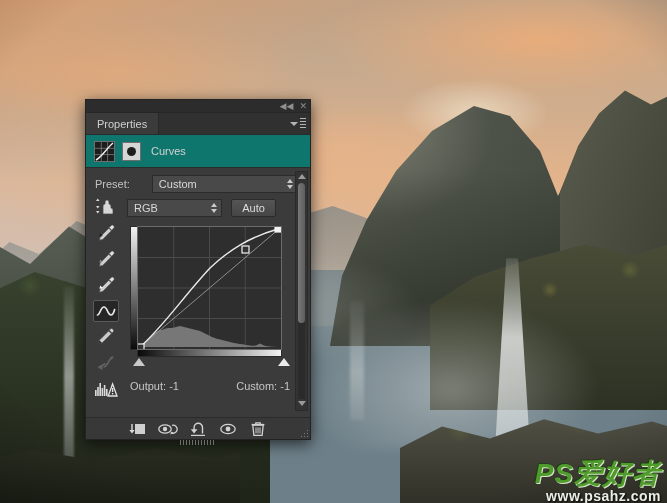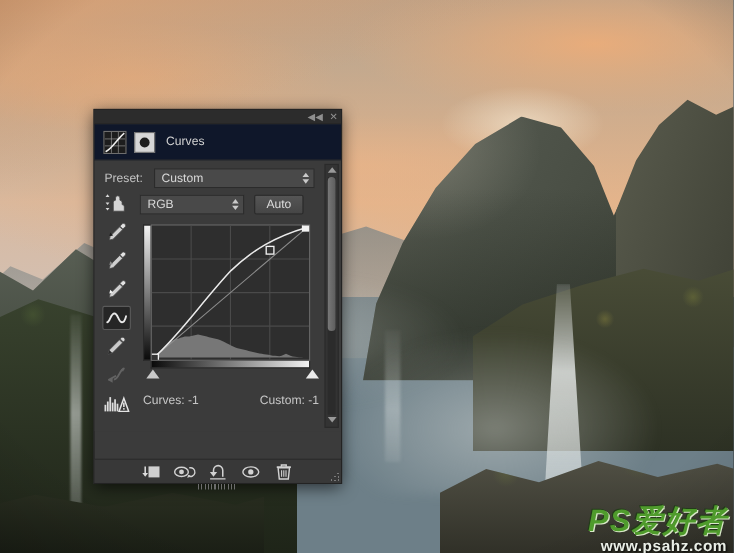--- a/index.html
+++ b/index.html
@@ -200,21 +200,21 @@
     width: 0; height: 0; margin-right: 2px;
     border-left: 4px solid transparent; border-right: 4px solid transparent;
     border-top: 4px solid #b4b4b4;
   }
 
   
   .adj-header {
     height: 33px; display: flex; align-items: center;
     padding-left: 8px; gap: 7px;
     border-bottom: 1px solid #2c2c2c;
-    background: #0f172a;
+    background: #0f766e;
   }
   .adj-thumb {
     width: 21px; height: 21px; background: #1d1d1d;
     border: 1px solid #6e6e6e; position: relative; overflow: hidden;
   }
   .mask-thumb {
     width: 19px; height: 19px; background: #d6d6d6;
     border: 1px solid #6e6e6e;
     display: flex; align-items: center; justify-content: center;
   }
@@ -223,21 +223,21 @@
 
   
   .panel-body {
     position: relative; height: 246px;
     background: #3b3b3b;
     padding: 7px 0 0 0;
   }
 
   
   .preset-row {
-    display: flex; align-items: center; gap: 10px;
+    display: flex; align-items: center; gap: 22px;
     padding-left: 9px; margin-bottom: 6px;
   }
   .preset-label { font-size: 11px; color: #c2c2c2; }
   .combo {
     background: #494949; border: 1px solid #2b2b2b;
     height: 18px; display: flex; align-items: center;
     color: #d8d8d8; font-size: 11px;
     padding-left: 6px; position: relative; cursor: pointer;
   }
   .combo .spin {
@@ -394,20 +394,32 @@
   <div class="wm-bot">www.psahz.com</div>
 </div>
 
 <div id="panel">
 
   <div class="titlebar">
     <span class="tb-btn">◀◀</span>
     <span class="tb-btn">✕</span>
   </div>
 
+  <div class="tabstrip">
+    <div class="tab">Properties</div>
+    <div class="panel-menu">
+      <span class="pm-tri"></span>
+      <span class="pm-lines">
+          <i></i>
+          <i></i>
+          <i></i>
+          <i></i>
+        </span>
+    </div>
+  </div>
 
   <div class="adj-header">
     <div class="adj-thumb">
       <svg width="19" height="19" viewBox="0 0 19 19">
         <rect x="0" y="0" width="19" height="19" fill="#1d1d1d"></rect>
         <g stroke="#9a9a9a" stroke-width="0.6">
           <line x1="6.3" y1="0" x2="6.3" y2="19"></line>
             <line x1="12.6" y1="0" x2="12.6" y2="19"></line>
           <line x1="0" y1="6.3" x2="19" y2="6.3"></line>
             <line x1="0" y1="12.6" x2="19" y2="12.6"></line>
@@ -555,21 +567,21 @@
       </div>
       <div class="hgrad"></div>
       <div class="sliders">
         <span class="tri black"></span>
         <span class="tri white"></span>
       </div>
     </div>
 
     <div class="io-row">
       <span>
-        <span>Curves:</span>
+        <span>Output:</span>
         <span>-1</span>
       </span>
       <span>
         <span>Custom:</span>
         <span>-1</span>
       </span>
     </div>
 
     <div class="scrollbar">
       <span class="sb-arrow-up"></span>

